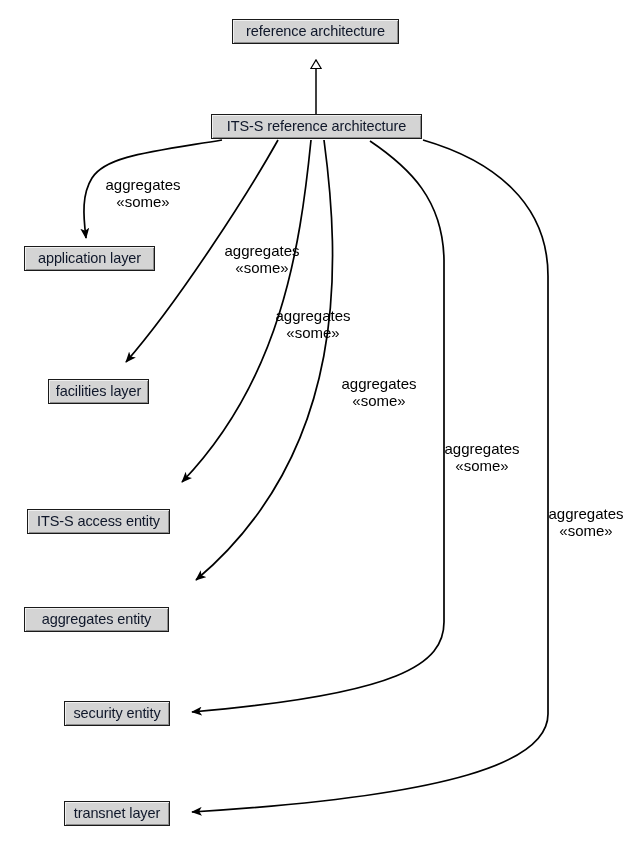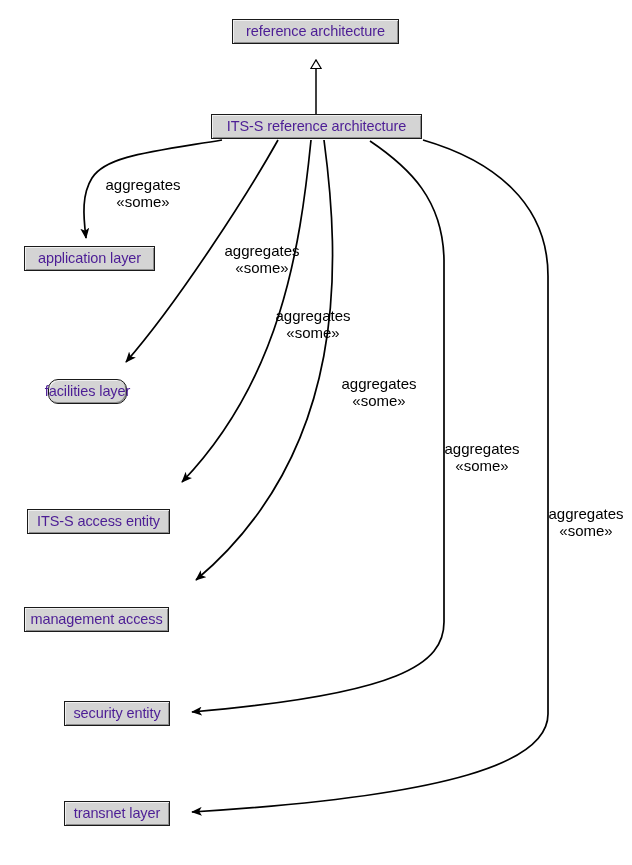--- a/index.html
+++ b/index.html
@@ -38,21 +38,21 @@
     box-shadow: inset 1px 1px 0 #f0f0f0, inset -1px -1px 0 #8d8d8d;
     display: flex;
     align-items: center;
     justify-content: center;
     white-space: nowrap;
   }
   .uml-box > .box-label {
     font-family: "Liberation Sans", sans-serif;
     font-size: 14.5px;
     line-height: 1;
-    color: #4c1d95;
+    color: #0f172a;
     letter-spacing: -0.1px;
     padding: 0 3px;
   }
   .edge-label {
     position: absolute;
     font-family: "Liberation Sans", sans-serif;
     font-size: 15px;
     line-height: 17px;
     color: #000000;
     text-align: center;
@@ -112,30 +112,30 @@
   </div>
 
   <div class="uml-box" style="left:211px; top:114px; width:211px; height:25px;">
     <span class="box-label">ITS-S reference architecture</span>
   </div>
 
   <div class="uml-box" style="left:24px; top:246px; width:131px; height:25px;">
     <span class="box-label">application layer</span>
   </div>
 
-  <div class="uml-box" style="left:48px; top:379px; width:79px; height:25px;border-radius:10px;">
+  <div class="uml-box" style="left:48px; top:379px; width:101px; height:25px;">
     <span class="box-label">facilities layer</span>
   </div>
 
   <div class="uml-box" style="left:27px; top:509px; width:143px; height:25px;">
     <span class="box-label">ITS-S access entity</span>
   </div>
 
   <div class="uml-box" style="left:24px; top:607px; width:145px; height:25px;">
-    <span class="box-label">management access</span>
+    <span class="box-label">aggregates entity</span>
   </div>
 
   <div class="uml-box" style="left:64px; top:801px; width:106px; height:25px;">
     <span class="box-label">transnet layer</span>
   </div>
 
   <div class="uml-box" style="left:64px; top:701px; width:106px; height:25px;">
     <span class="box-label">security entity</span>
   </div>
 

